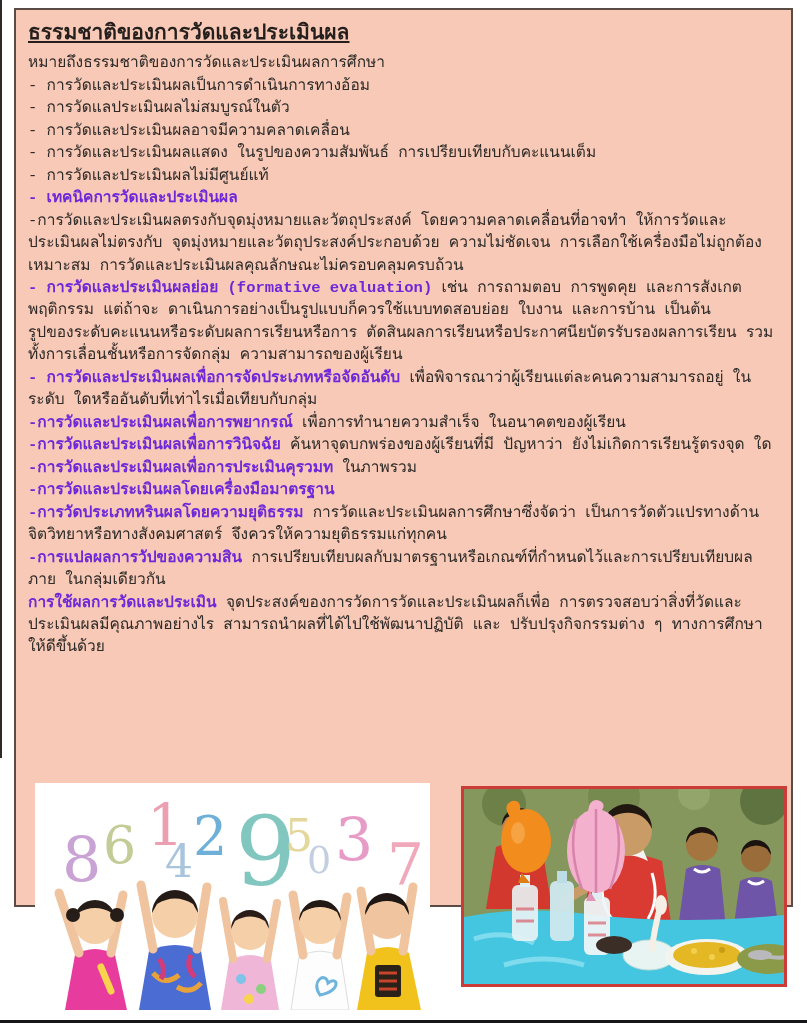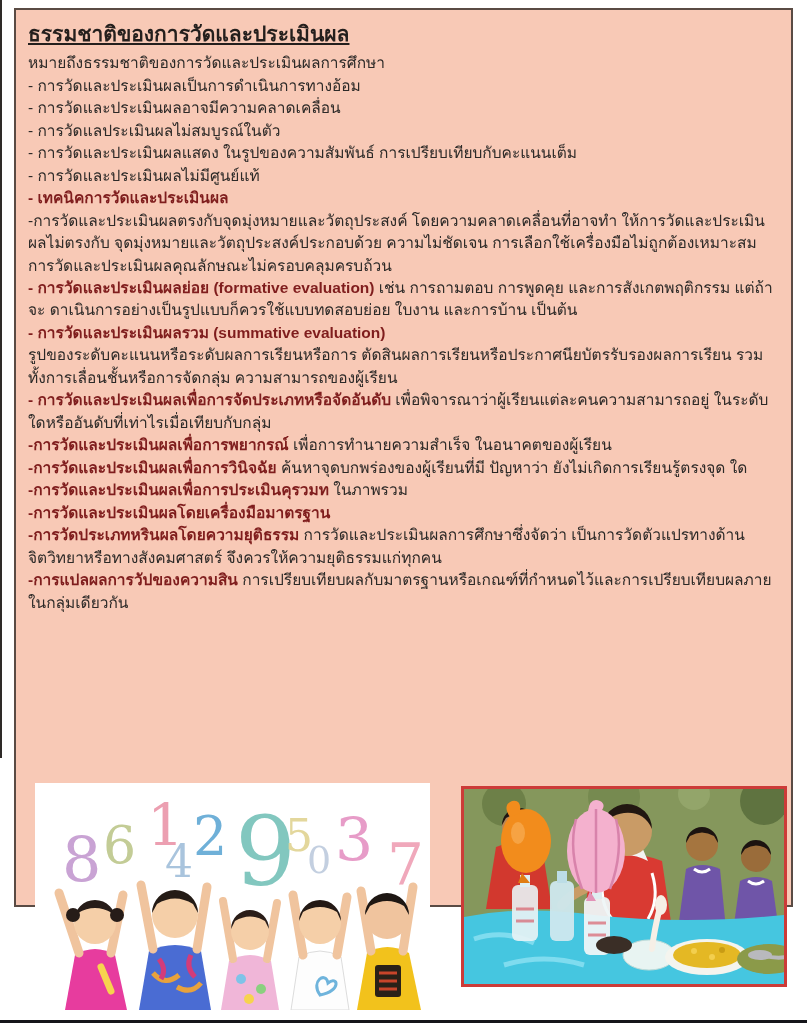--- a/index.html
+++ b/index.html
@@ -6,64 +6,64 @@
   body{
     width:807px;height:1024px;position:relative;background:#ffffff;
     font-family:"Liberation Sans","DejaVu Sans",sans-serif;
     overflow:hidden;
   }
   .edge-left{position:absolute;left:0;top:0;width:2px;height:758px;background:#2e2a28;}
   .edge-bottom{position:absolute;left:0;bottom:1px;width:807px;height:3px;background:#15151a;}
   .doc-box{
     position:absolute;left:14px;top:8px;width:779px;height:899px;
     box-sizing:border-box;border:2px solid #5a4b44;background:#f8c9b6;
-    padding:10px 12px 8px 12px;overflow:hidden;
+    padding:10px 12px 8px 12px;overflow:hidden;font-family:Liberation Mono, monospace;
   }
   .doc-title{
     font-size:21px;font-weight:bold;color:#241f1d;
     text-decoration:underline;margin:0 0 5px 0;line-height:1.3;
   }
   .doc-body{font-size:15.5px;line-height:1.45;color:#2d2a28;}
   .para{margin:0;}
-  .para b{color:#7f1d1d;}
+  .para b{color:#6d28d9;}
   .photo-left{position:absolute;left:35px;top:783px;width:395px;height:227px;background:#ffffff;}
   .photo-right{
     position:absolute;left:461px;top:786px;width:326px;height:201px;
     box-sizing:border-box;border:3px solid #cc3b38;background:#85975c;overflow:hidden;
   }
   svg{display:block;}
   .num{font-family:"DejaVu Serif","Liberation Serif",serif;}
 </style>
 </head>
 <body>
 
 <div class="edge-left"></div>
 <div class="edge-bottom"></div>
 
 <div class="doc-box">
   <div class="doc-title">ธรรมชาติของการวัดและประเมินผล</div>
   <div class="doc-body">
       <div class="para"><span>หมายถึงธรรมชาติของการวัดและประเมินผลการศึกษา</span></div>
       <div class="para"><span>- การวัดและประเมินผลเป็นการดำเนินการทางอ้อม</span></div>
+      <div class="para"><span>- การวัดแลประเมินผลไม่สมบูรณ์ในตัว</span></div>
       <div class="para"><span>- การวัดและประเมินผลอาจมีความคลาดเคลื่อน</span></div>
-      <div class="para"><span>- การวัดแลประเมินผลไม่สมบูรณ์ในตัว</span></div>
       <div class="para"><span>- การวัดและประเมินผลแสดง ในรูปของความสัมพันธ์ การเปรียบเทียบกับคะแนนเต็ม</span></div>
       <div class="para"><span>- การวัดและประเมินผลไม่มีศูนย์แท้</span></div>
       <div class="para"><b>- เทคนิคการวัดและประเมินผล</b></div>
       <div class="para"><span>-การวัดและประเมินผลตรงกับจุดมุ่งหมายและวัตถุประสงค์ โดยความคลาดเคลื่อนที่อาจทำ ให้การวัดและประเมินผลไม่ตรงกับ จุดมุ่งหมายและวัตถุประสงค์ประกอบด้วย ความไม่ชัดเจน การเลือกใช้เครื่องมือไม่ถูกต้องเหมาะสม   การวัดและประเมินผลคุณลักษณะไม่ครอบคลุมครบถ้วน</span></div>
       <div class="para"><b>- การวัดและประเมินผลย่อย (formative evaluation)</b><span> เช่น การถามตอบ การพูดคุย และการสังเกตพฤติกรรม แต่ถ้าจะ ดาเนินการอย่างเป็นรูปแบบก็ควรใช้แบบทดสอบย่อย ใบงาน และการบ้าน เป็นต้น</span></div>
-      <div class="para"><b>- การวัดและประเมินผลรวม (summative evaluation)</b></div>
       <div class="para"><span>รูปของระดับคะแนนหรือระดับผลการเรียนหรือการ ตัดสินผลการเรียนหรือประกาศนียบัตรรับรองผลการเรียน รวมทั้งการเลื่อนชั้นหรือการจัดกลุ่ม ความสามารถของผู้เรียน</span></div>
       <div class="para"><b>- การวัดและประเมินผลเพื่อการจัดประเภทหรือจัดอันดับ</b><span> เพื่อพิจารณาว่าผู้เรียนแต่ละคนความสามารถอยู่ ในระดับ ใดหรืออันดับที่เท่าไรเมื่อเทียบกับกลุ่ม</span></div>
       <div class="para"><b>-การวัดและประเมินผลเพื่อการพยากรณ์</b><span> เพื่อการทำนายความสำเร็จ ในอนาคตของผู้เรียน</span></div>
       <div class="para"><b>-การวัดและประเมินผลเพื่อการวินิจฉัย</b><span> ค้นหาจุดบกพร่องของผู้เรียนที่มี ปัญหาว่า ยังไม่เกิดการเรียนรู้ตรงจุด ใด</span></div>
       <div class="para"><b>-การวัดและประเมินผลเพื่อการประเมินคุรวมท</b><span> ในภาพรวม</span></div>
       <div class="para"><b>-การวัดและประเมินผลโดยเครื่องมือมาตรฐาน</b></div>
       <div class="para"><b>-การวัดประเภทหรินผลโดยความยุติธรรม</b><span> การวัดและประเมินผลการศึกษาซึ่งจัดว่า เป็นการวัดตัวแปรทางด้านจิตวิทยาหรือทางสังคมศาสตร์ จึงควรให้ความยุติธรรมแก่ทุกคน</span></div>
       <div class="para"><b>-การแปลผลการวัปของความสิน</b><span>  การเปรียบเทียบผลกับมาตรฐานหรือเกณฑ์ที่กำหนดไว้และการเปรียบเทียบผลภาย ในกลุ่มเดียวกัน</span></div>
+      <div class="para"><b>การใช้ผลการวัดและประเมิน</b><span> จุดประสงค์ของการวัดการวัดและประเมินผลก็เพื่อ การตรวจสอบว่าสิ่งที่วัดและประเมินผลมีคุณภาพอย่างไร สามารถนำผลที่ได้ไปใช้พัฒนาปฏิบัติ และ ปรับปรุงกิจกรรมต่าง ๆ ทางการศึกษา ให้ดีขึ้นด้วย</span></div>
     </div>
 </div>
 
 <div class="photo-left">
   <svg width="395" height="227" viewBox="0 0 395 227" xmlns="http://www.w3.org/2000/svg">
     <g id="numbers-layer">
         <text x="27" y="98" font-size="62" fill="#c9a3d4" class="num">8</text>
         <text x="68" y="80" font-size="52" fill="#c3cc96" class="num">6</text>
         <text x="112" y="62" font-size="58" fill="#ec9fb1" class="num">1</text>
         <text x="130" y="94" font-size="44" fill="#a9c4dd" class="num">4</text>

